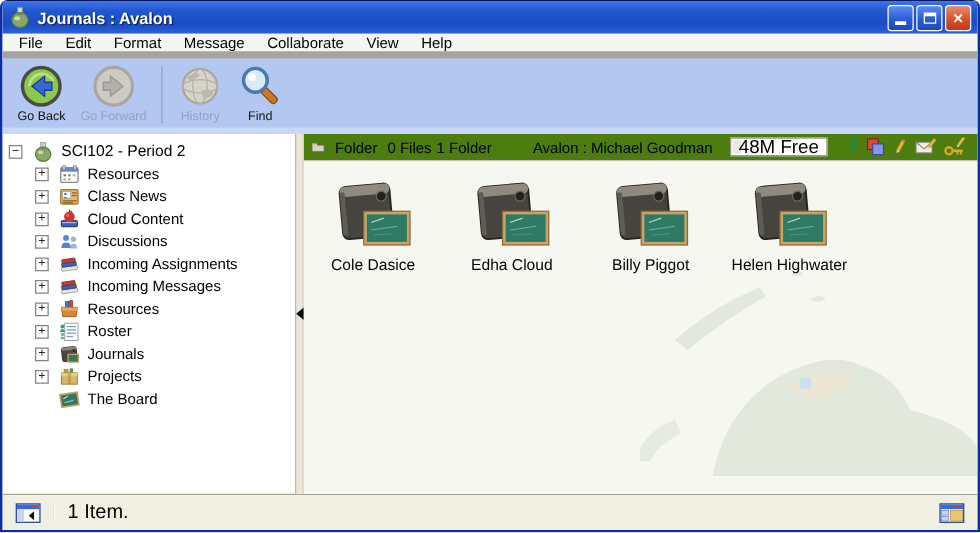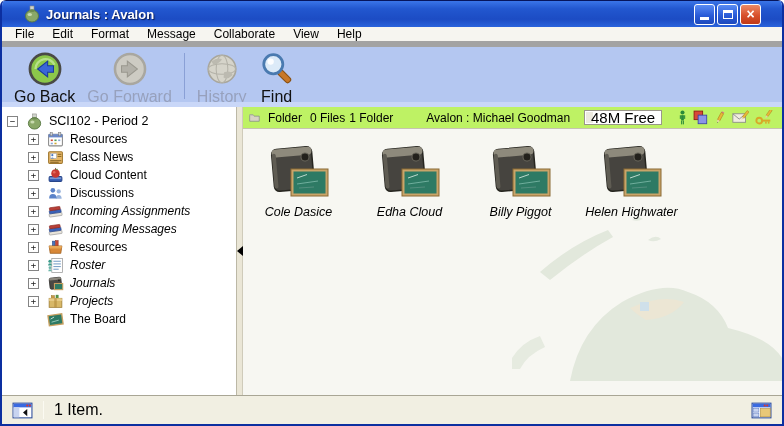--- a/index.html
+++ b/index.html
@@ -3,21 +3,21 @@
 <meta charset="utf-8">
 <style>
   * { box-sizing: border-box; margin: 0; padding: 0; }
   html,body { width:784px; height:426px; background:#fff; }
   body { font-family:"Liberation Sans", sans-serif; font-size:12px; color:#000; }
 
   .window{ width:784px; height:426px; display:flex; flex-direction:column;
     border:2px solid #0c2fa0; border-top:none; border-radius:6px 6px 0 0; overflow:hidden; background:#fff;}
 
   
-  .titlebar{ height:27px; flex:0 0 27px; display:flex; align-items:center; padding:0 21px;
+  .titlebar{ height:27px; flex:0 0 27px; display:flex; align-items:center; padding:0 5px;
     background:linear-gradient(180deg,#3a75e8 0%,#2257cf 30%,#1c4cc4 70%,#2a63dc 100%);
     border-top:1px solid #06155c;}
   .title-icon{ width:18px; height:18px; margin-right:5px; flex:0 0 auto;}
   .title-text{ color:#fff; font-weight:bold; font-size:13px; text-shadow:1px 1px 1px #0a1c52; flex:1;
     white-space:nowrap; overflow:hidden;}
   .win-controls{ display:flex; gap:2px;}
   .win-btn{ width:21px; height:21px; border-radius:3px; border:1px solid #fff;
     background:linear-gradient(180deg,#5a8cf4 0%,#2a5cd8 55%,#1c48bc 100%);
     display:flex; align-items:center; justify-content:center; color:#fff; cursor:default;}
   .win-btn.close{ background:linear-gradient(180deg,#ec8a66 0%,#d8502c 55%,#c03a18 100%);}
@@ -29,54 +29,54 @@
   .menubar{ height:20px; flex:0 0 20px; background:#f6f5f0; display:flex; align-items:center;
     padding-left:4px; border-bottom:6px solid #a3a3a3;}
   .menu-item{ padding:2px 9px; cursor:default;}
 
   
   .toolbar{ height:60px; flex:0 0 60px; background:#b4c7f1; display:flex; align-items:flex-start;
     padding:3px 0 0 6px; position:relative;}
   .toolbar::after{ content:""; position:absolute; left:0; right:0; bottom:0; height:5px; background:#c9d7f8;}
   .tb-btn{ display:flex; flex-direction:column; align-items:center; padding:1px 6px; min-width:44px; cursor:default;}
   .tb-btn .ticon{ width:36px; height:36px;}
-  .tb-label{ font-size:16px; margin-top:1px; color:#111; white-space:nowrap;}
+  .tb-label{ font-size:10px; margin-top:1px; color:#111; white-space:nowrap;}
   .tb-btn.disabled .tb-label{ color:#97a1bd;}
   .tb-sep{ width:1px; height:46px; background:#8fa; background:#8aa0d6; margin:3px 6px 0 6px;}
 
   
   .main{ flex:1; display:flex; min-height:0;}
   .tree{ width:234px; flex:0 0 234px; background:#fff; padding-top:5px; overflow:hidden; font-size:12px;}
   .trow{ display:flex; align-items:center; height:18px; white-space:nowrap; cursor:default;}
   .trow.root{ padding-left:5px; font-size:12.5px;}
   .trow.child{ padding-left:26px;}
   .expander{ width:11px; height:11px; border:1px solid #848484; background:#fff; flex:0 0 11px;
     display:flex; align-items:center; justify-content:center;
     font:9px "DejaVu Sans Mono", monospace; line-height:9px; color:#222; margin-right:8px;}
   .expander.none{ border:none; background:transparent;}
   .ticon16{ width:17px; height:17px; margin-right:6px; flex:0 0 auto;}
-  .tlabel.it{ font-style:italic;}
+  .tlabel.it{ }
 
   .splitter{ width:7px; flex:0 0 7px; background:#eae6d6; border-left:1px solid #bcb8a6;
     border-right:1px solid #cfcbba; position:relative;}
   .split-arrow{ position:absolute; top:50%; left:0; margin-top:-5px; width:0; height:0;
     border-top:5px solid transparent; border-bottom:5px solid transparent; border-right:6px solid #000; cursor:pointer;}
 
   .rightpane{ flex:1; display:flex; flex-direction:column; min-width:0;}
-  .infobar{ height:22px; flex:0 0 22px; background:#bef264; border-bottom:1px solid #c6c3b0;
+  .infobar{ height:22px; flex:0 0 22px; background:#4d7c0f; border-bottom:1px solid #c6c3b0;
     display:flex; align-items:center; padding:0 6px; gap:8px; white-space:nowrap;}
   .infobar .folder-ic{ width:17px; height:15px;}
   .free-box{ width:120px; height:15px; background:#fff; border:1px solid #9a978a; margin-left:6px;
     display:flex; align-items:center; justify-content:center; font-size:15px; position:relative;}
   .free-box::before{ content:""; position:absolute; left:1px; top:1px; bottom:1px; width:7px; background:#eceadf;}
   .info-spacer{ flex:1;}
   .info-icons{ display:flex; align-items:center; gap:6px; padding-right:2px;}
   .info-icons svg{ display:block;}
 
-  .content{ flex:1; background:#f7f7f2; position:relative; overflow:hidden;font-style:italic;}
+  .content{ flex:1; background:#f7f7f2; position:relative; overflow:hidden;}
   .watermark{ position:absolute; right:0; bottom:14px; pointer-events:none;}
   .items-row{ display:flex; padding:14px 0 0 0; position:relative;}
   .citem{ width:111px; display:flex; flex-direction:column; align-items:center; cursor:default;}
   .citem .jicon{ width:66px; height:58px;}
   .citem .cname{ margin-top:4px; font-size:12.5px; color:#000; white-space:nowrap;}
 
   
   .statusbar{ height:29px; flex:0 0 29px; background:#f1efe2; border-top:1px solid #a9a695;
     display:flex; align-items:center; padding:0 10px; gap:10px;}
   .sb-sep{ width:1px; height:18px; background:#b7b4a2; border-right:1px solid #fbfaf2;}

